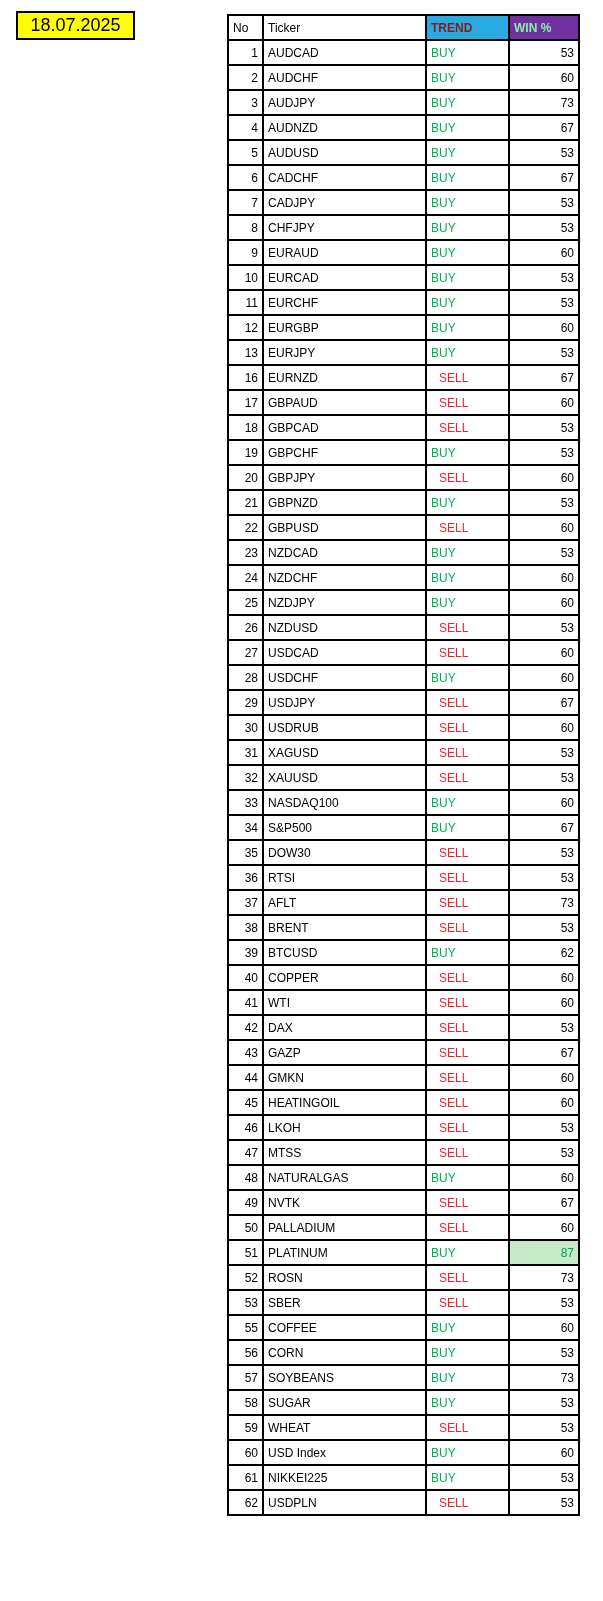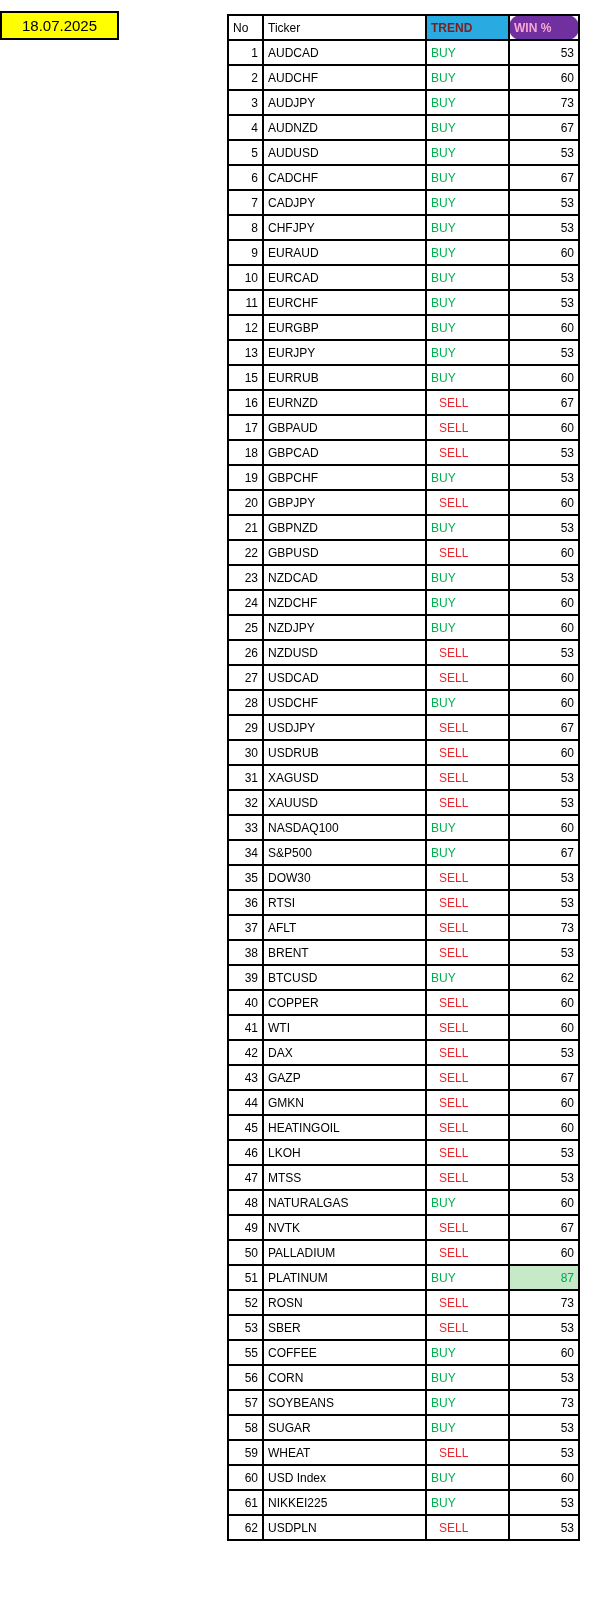--- a/index.html
+++ b/index.html
@@ -14,27 +14,27 @@
   }
   html,body{margin:0;padding:0;}
   body{
     width:603px;height:1601px;
     background:#ffffff;
     font-family:"Liberation Sans", sans-serif;
     position:relative;
   }
   .date-box{
     position:absolute;
-    left:0;top:11px;
+    left:16px;top:11px;
     width:119px;height:29px;
     box-sizing:border-box;
     background:var(--date-bg);
     border:2px solid var(--border-color);
     display:flex;align-items:center;justify-content:center;
-    font-size:15px;color:#000;
+    font-size:18px;color:#000;
   }
   table.signals{
     position:absolute;
     left:227px;top:14px;
     border-collapse:collapse;
     table-layout:fixed;
     font-size:12px;
     color:#000;
   }
   table.signals td, table.signals th{
@@ -46,21 +46,21 @@
     overflow:hidden;
     white-space:nowrap;
   }
   col.c-no{width:35px;}
   col.c-ticker{width:163px;}
   col.c-trend{width:83px;}
   col.c-win{width:70px;}
   th{font-weight:bold;text-align:left;}
   th.h-no, th.h-ticker{background:#fff;color:#000;font-weight:normal;}
   th.h-trend{background:var(--trend-header-bg);color:#7f1d1d;}
-  th.h-win{background:var(--win-header-bg);color:#f9a8d4;border-radius:12px;}
+  th.h-win{background:var(--win-header-bg);color:#86efac;}
   td.no, td.win{text-align:right;}
   td.ticker, td.trend{text-align:left;}
   td.trend.buy{color:var(--buy-color);}
   td.trend.sell{color:var(--sell-color);padding-left:12px;}
   td.win.highlight{background:var(--highlight-bg);color:var(--highlight-text);}
 </style>
 </head>
 <body>
 
 <div class="date-box">18.07.2025</div>
@@ -153,26 +153,20 @@
         <td class="trend buy">BUY</td>
         <td class="win">60</td>
       </tr>
       <tr>
         <td class="no">13</td>
         <td class="ticker">EURJPY</td>
         <td class="trend buy">BUY</td>
         <td class="win">53</td>
       </tr>
       <tr>
-        <td class="no">15</td>
-        <td class="ticker">EURRUB</td>
-        <td class="trend buy">BUY</td>
-        <td class="win">60</td>
-      </tr>
-      <tr>
         <td class="no">16</td>
         <td class="ticker">EURNZD</td>
         <td class="trend sell">SELL</td>
         <td class="win">67</td>
       </tr>
       <tr>
         <td class="no">17</td>
         <td class="ticker">GBPAUD</td>
         <td class="trend sell">SELL</td>
         <td class="win">60</td>

